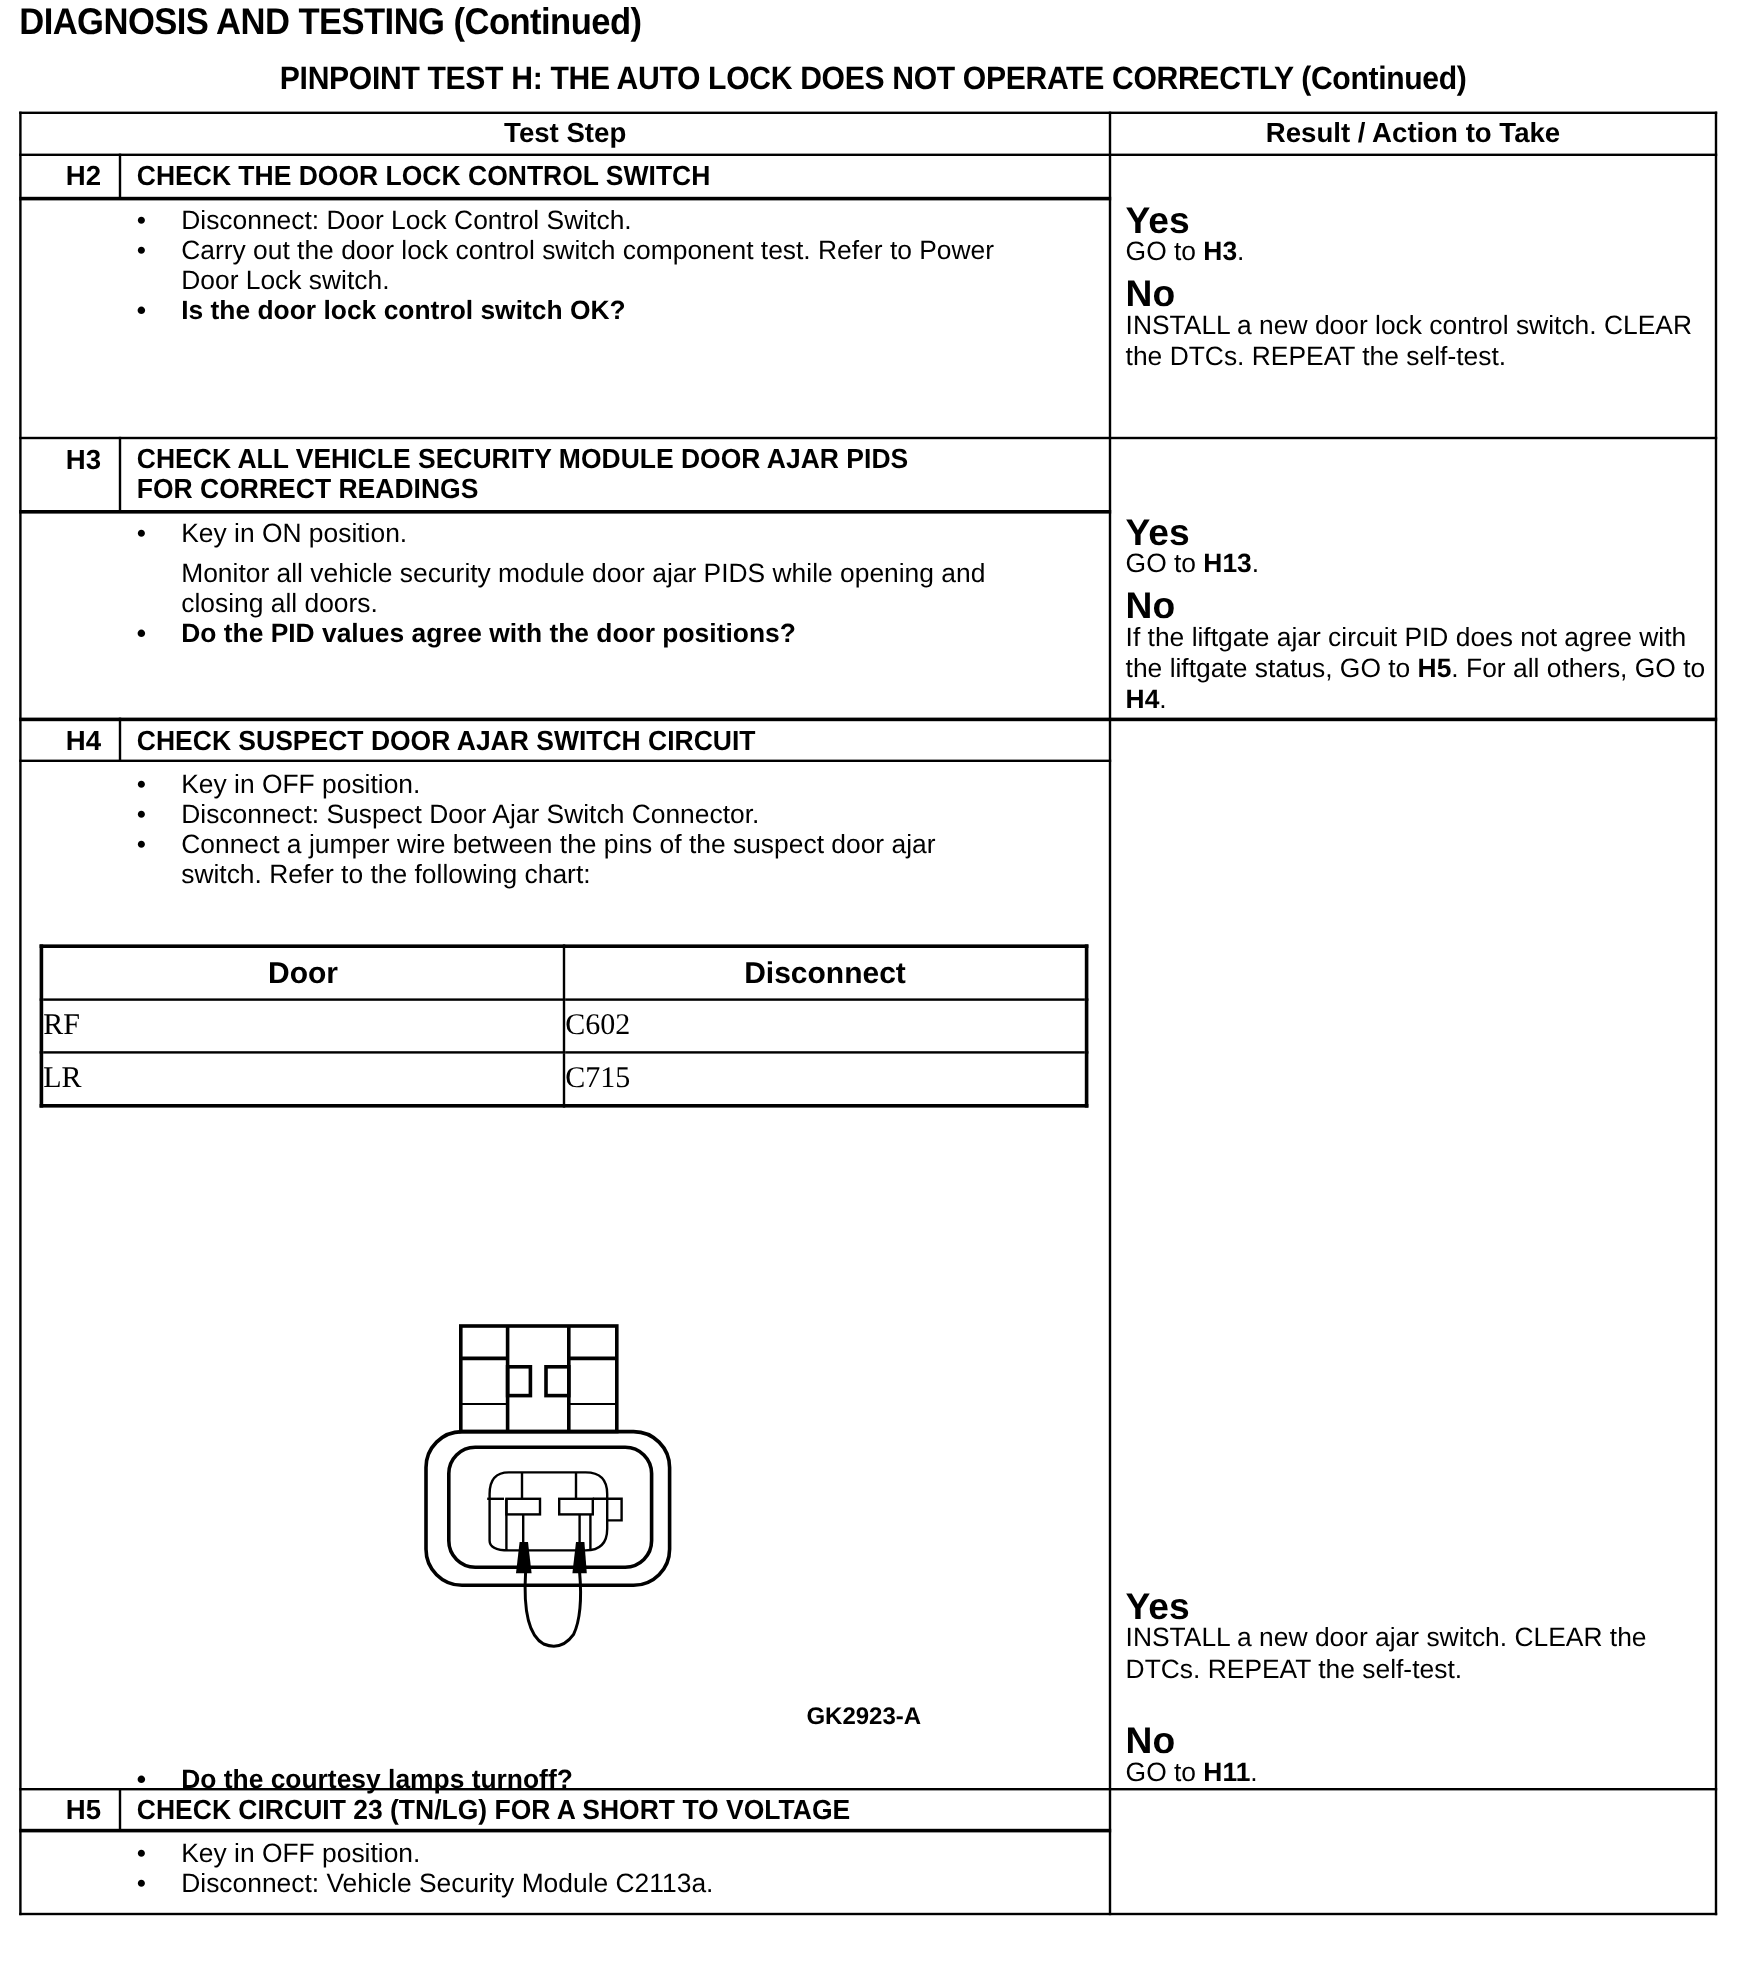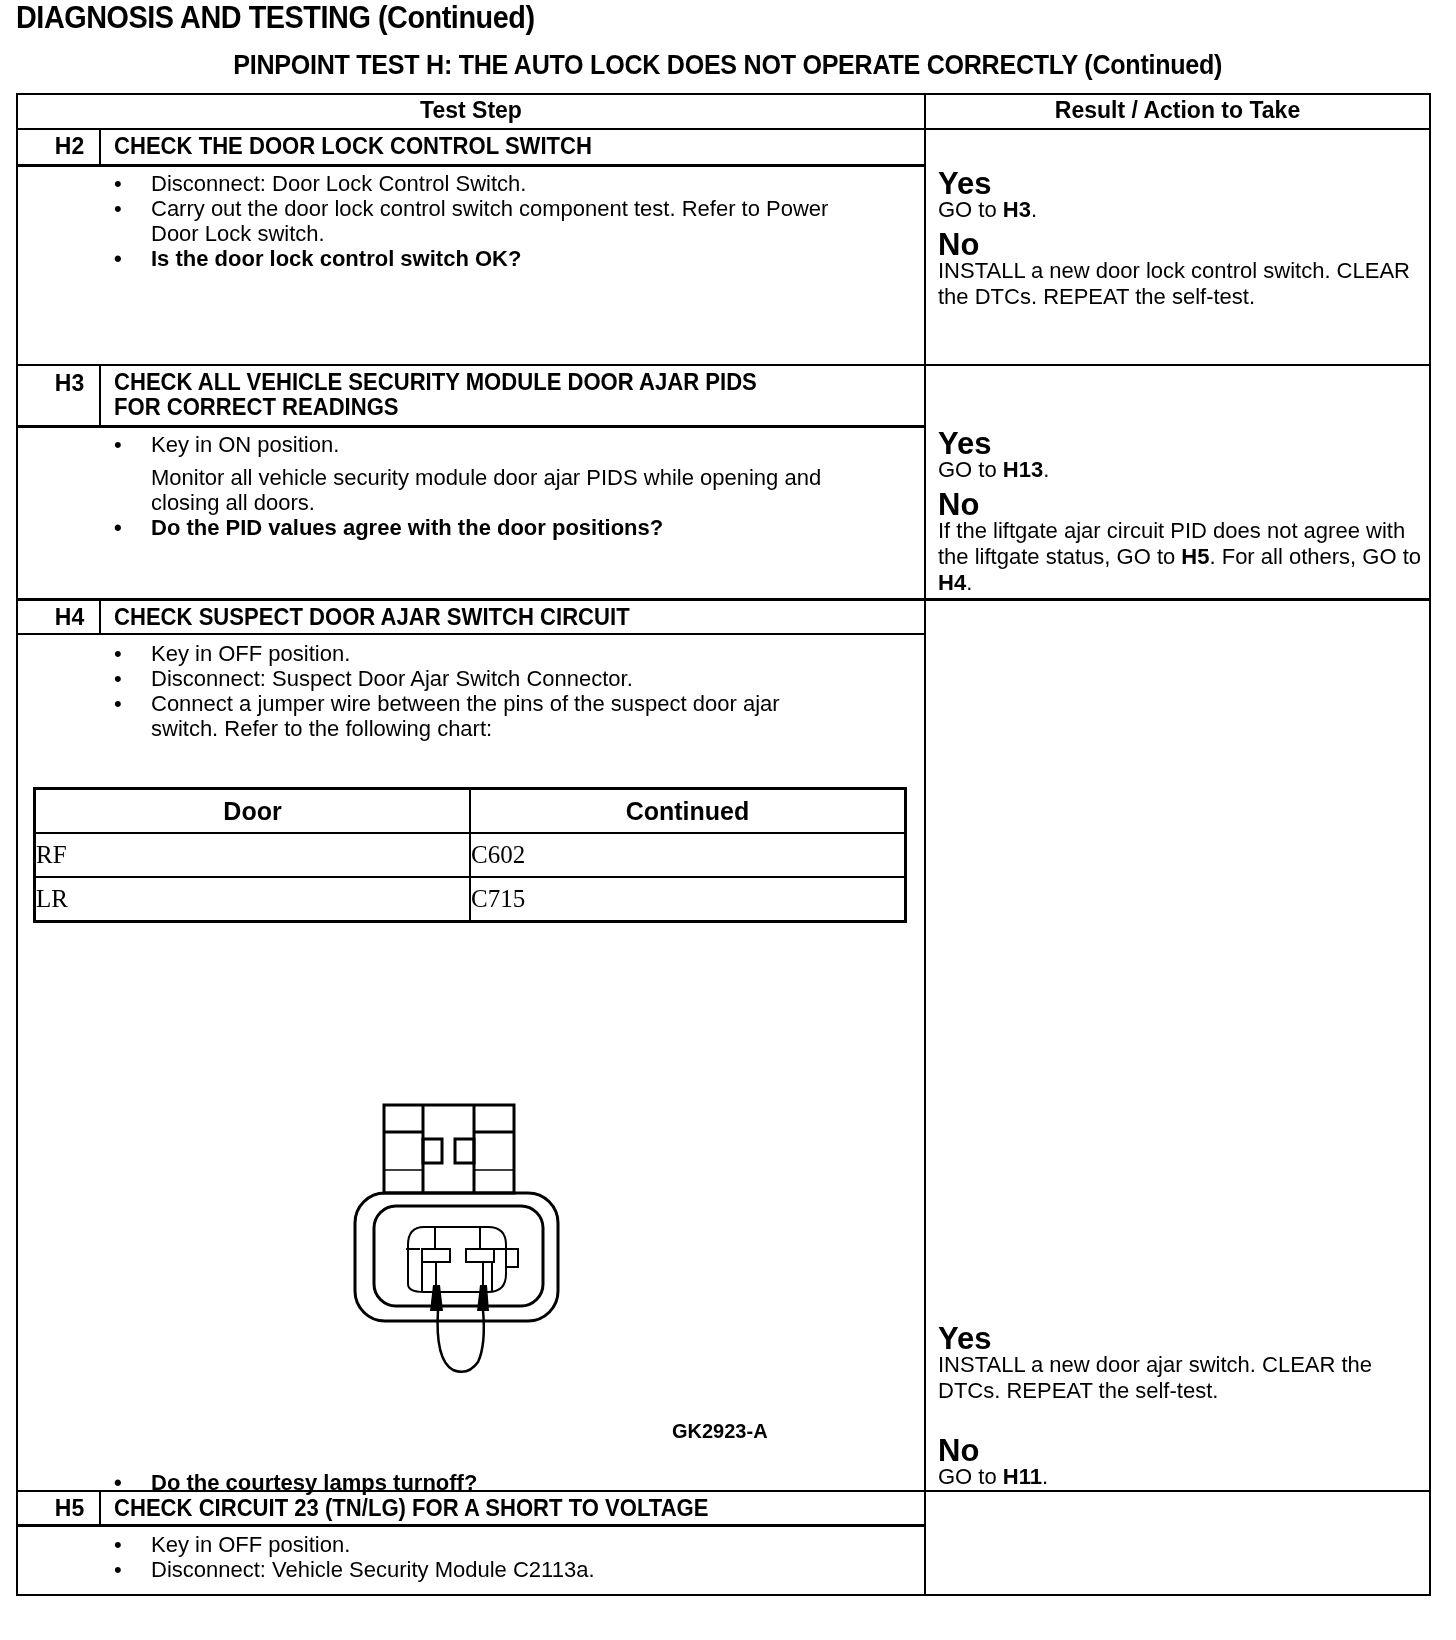--- a/index.html
+++ b/index.html
@@ -132,21 +132,21 @@
   </div>
   <div class="bl" style="top:691px;">
     <span class="dot">•</span>
     <span class="txt" style="width:690px;">Connect a jumper wire between the pins of the suspect door ajar switch. Refer to the following chart:</span>
   </div>
 
   <table class="door">
     <thead>
       <tr>
         <th>Door</th>
-        <th>Continued</th>
+        <th>Disconnect</th>
       </tr>
     </thead>
     <tbody>
       <tr>
         <td>RF</td>
         <td>C602</td>
       </tr>
       <tr>
         <td>LR</td>
         <td>C715</td>

